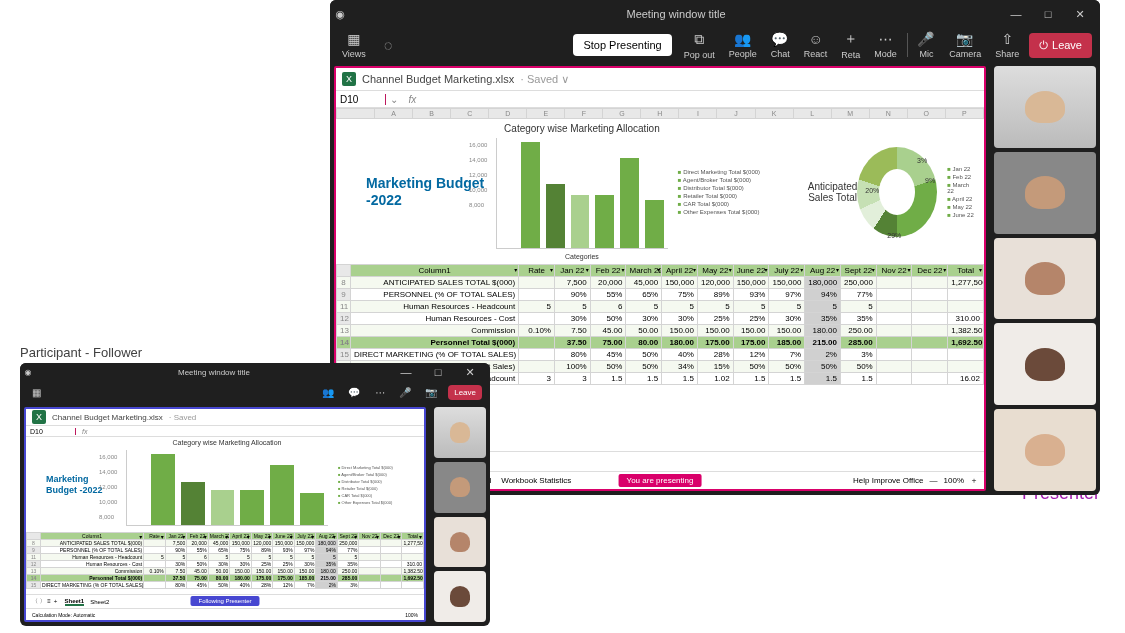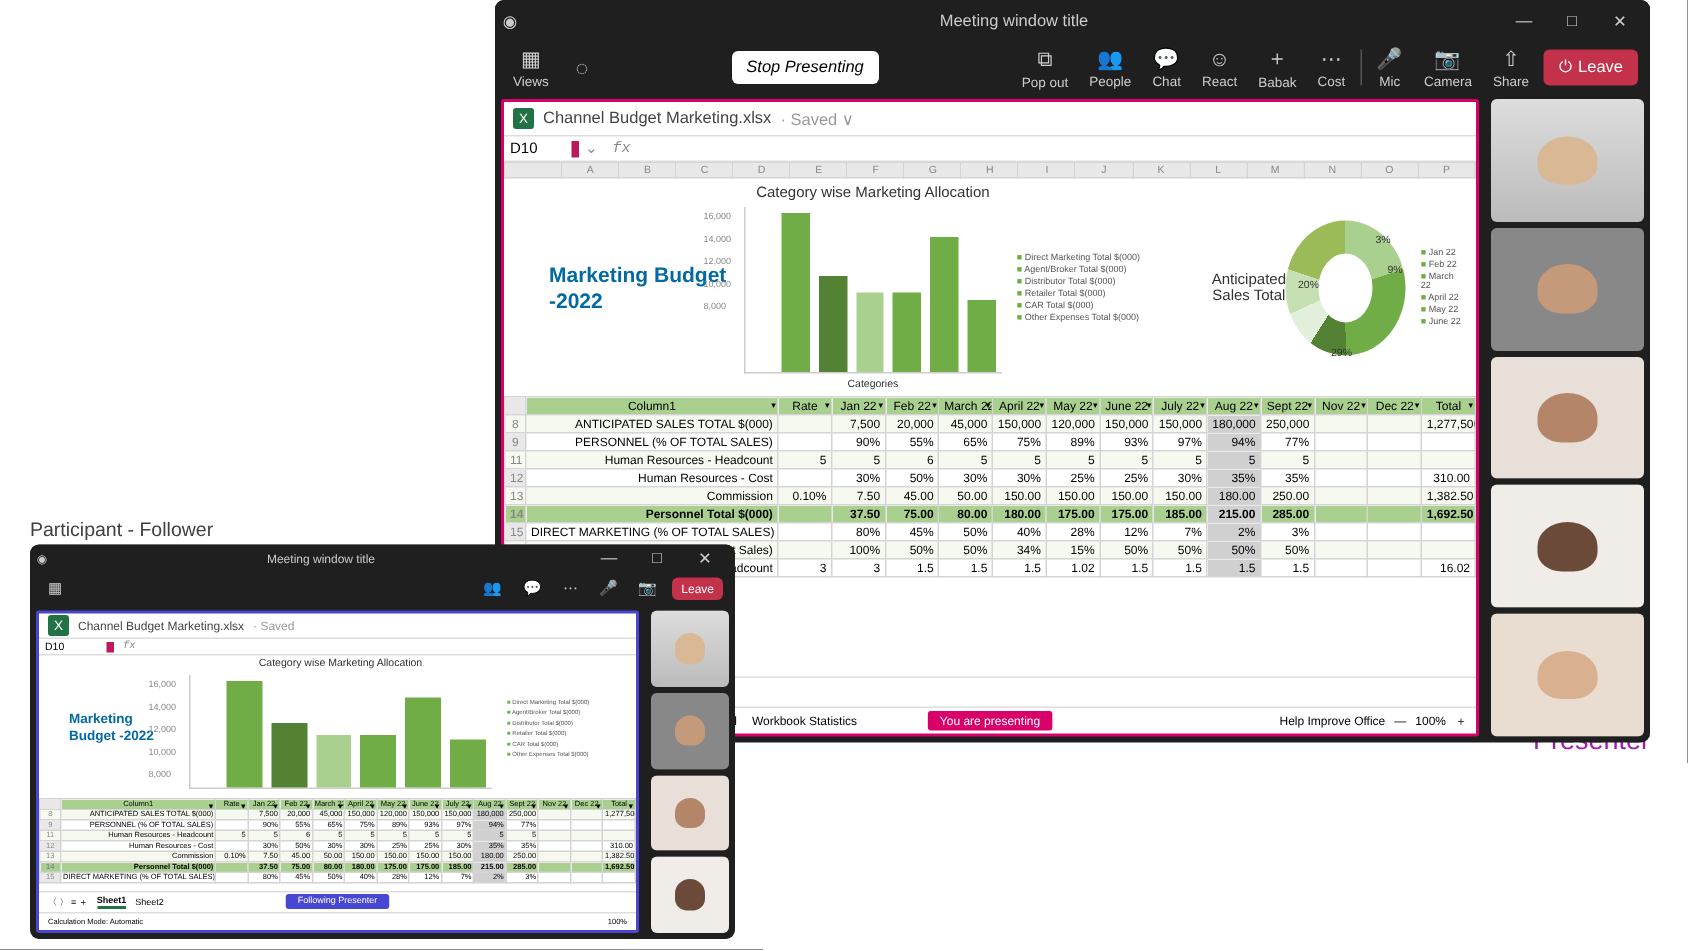--- a/index.html
+++ b/index.html
@@ -10,34 +10,34 @@
   .win.small { left: 20px; top: 363px; width: 470px; height: 263px; z-index: 2; }
   .presenter-label { position: absolute; right: 25px; top: 483px; font-size: 18px; color: #a21caf; }
 
   .titlebar { height: 28px; background: #1f1f1f; display: flex; align-items: center; color: #ccc; font-size: 11px; }
   .titlebar .title { flex: 1; text-align: center; }
   .wincontrols { display: flex; gap: 4px; padding-right: 6px; }
   .wc { width: 28px; height: 20px; display: flex; align-items: center; justify-content: center; color: #ccc; font-size: 11px; cursor: pointer; }
 
   .toolbar { height: 34px; background: #1f1f1f; display: flex; align-items: center; gap: 8px; padding: 0 8px; color: #ccc; font-size: 10px; }
   .toolbar .left { display: flex; gap: 10px; align-items: center; }
-  .toolbar .center { flex: 1; display: flex; justify-content: center; font-style: italic; }
+  .toolbar .center { flex: 1; display: flex; justify-content: flex-end; }
   .toolbar .right { display: flex; gap: 6px; align-items: center; }
   .btn-sp { background: #fff; color: #000; border-radius: 4px; padding: 5px 10px; font-size: 11px; cursor: pointer; }
   .tbicon { display: flex; flex-direction: column; align-items: center; gap: 2px; padding: 2px 4px; cursor: pointer; font-size: 9px; color:#ccc;}
   .tbicon .ic { font-size: 14px; }
   .leave { background: #c4314b; color: #fff; padding: 6px 10px; border-radius: 4px; font-size: 11px; cursor: pointer; display:flex; align-items:center; gap:4px;}
 
   .body { flex: 1; display: flex; overflow: hidden; }
   .share { flex: 1; background: #fff; display: flex; flex-direction: column; border: 2px solid #d9006a; margin: 4px; border-radius: 2px; position: relative;}
   .share .filebar { height: 22px; display: flex; align-items: center; gap: 6px; font-size: 11px; padding: 0 6px; color:#444;}
   .excel-ic { width: 14px; height: 14px; background: #217346; color: #fff; font-size: 9px; display: flex; align-items: center; justify-content: center; border-radius: 2px;}
   .fxbar { height: 18px; border-top: 1px solid #ddd; border-bottom: 1px solid #ddd; display: flex; align-items: center; font-size: 10px; }
-  .namebox { width: 50px; border-right: 5px solid #be185d; padding: 0 4px; }
-  .fx { padding: 0 6px; color: #888; font-style: italic; font-family: Liberation Mono, monospace;}
+  .namebox { width: 50px; border-right: 1px solid #be185d; padding: 0 4px; }
+  .fx { padding: 0 6px; color: #888; font-style: italic;}
 
   .sheet { flex: 1; display: flex; flex-direction: column; overflow: hidden; font-size: 9px; }
   .grid-wrap { flex: 1; overflow: hidden; position: relative; }
   .charts-row { display: flex; height: 145px; gap: 10px; padding: 4px 10px 4px 30px; align-items: stretch; }
   .chart-title-side { width: 120px; display: flex; align-items: center; }
   .chart-title-side .mt { color: #0369a1; font-weight: 600; font-size: 14px; line-height: 1.2;}
   .bar-chart { flex: 1.2; display: flex; flex-direction: column; }
   .ct { text-align: center; font-size: 10px; color: #333; }
   .bars { flex: 1; display: flex; align-items: flex-end; gap: 6px; padding: 4px 4px 0 24px; position: relative; border-left:1px solid #ccc; border-bottom:1px solid #ccc; margin:4px 0;}
   .bars::before{content:"16,000\A 14,000\A 12,000\A 10,000\A 8,000"; white-space:pre; position:absolute; left:-28px; top:0; font-size:6px; line-height:2.5; color:#888;}
@@ -141,25 +141,25 @@
       <div class="tbicon">
           <span class="ic">💬</span>
           <span>Chat</span>
         </div>
       <div class="tbicon">
           <span class="ic">☺</span>
           <span>React</span>
         </div>
       <div class="tbicon">
           <span class="ic">＋</span>
-          <span>Babak</span>
+          <span>Reta</span>
         </div>
       <div class="tbicon">
           <span class="ic">⋯</span>
-          <span>Cost</span>
+          <span>Mode</span>
         </div>
       <div style="width:1px;height:24px;background:#555;"></div>
       <div class="tbicon">
           <span class="ic">🎤</span>
           <span>Mic</span>
         </div>
       <div class="tbicon">
           <span class="ic">📷</span>
           <span>Camera</span>
         </div>

